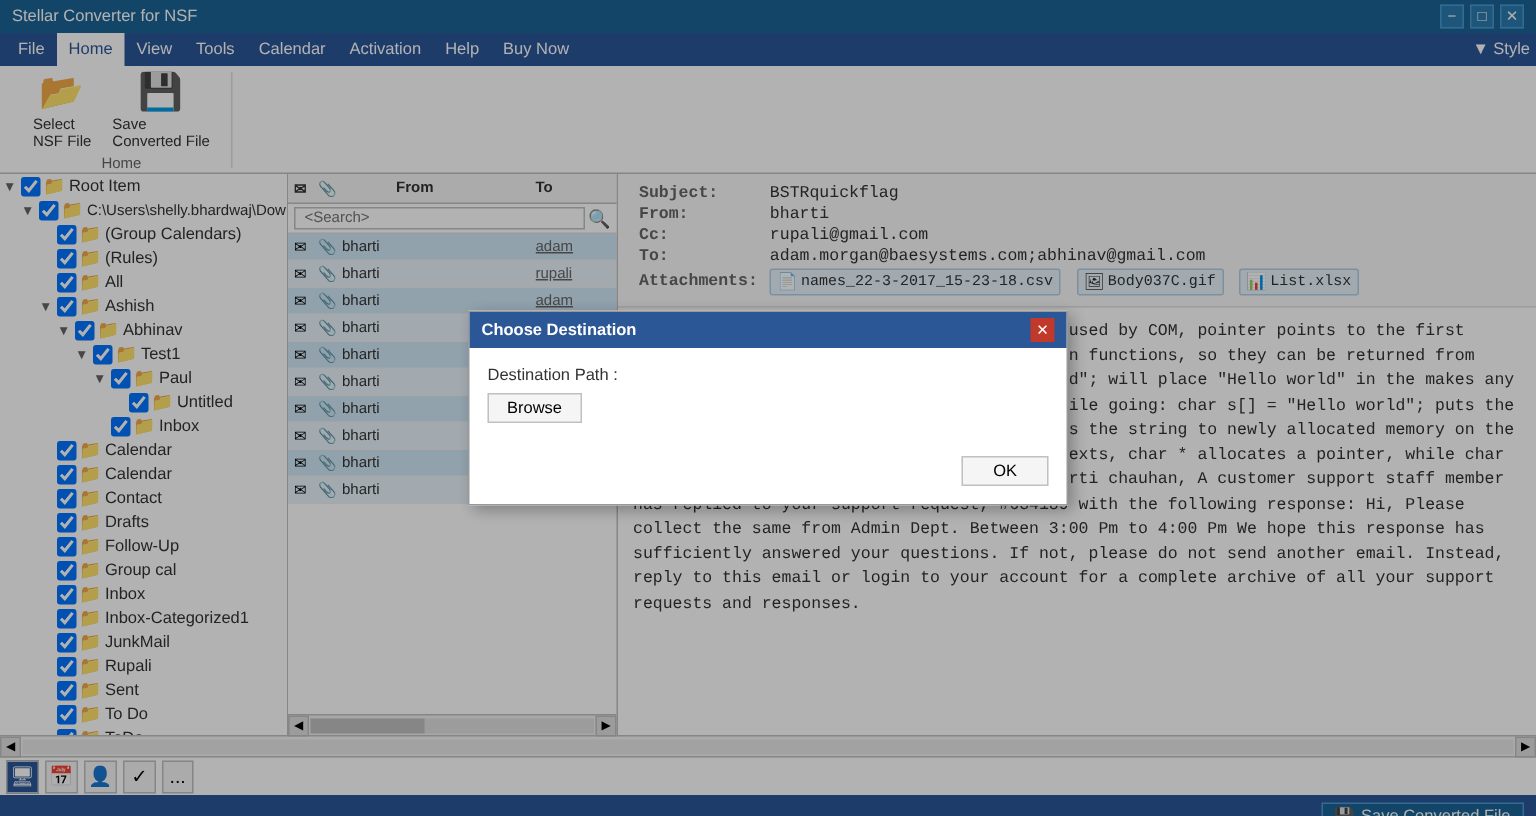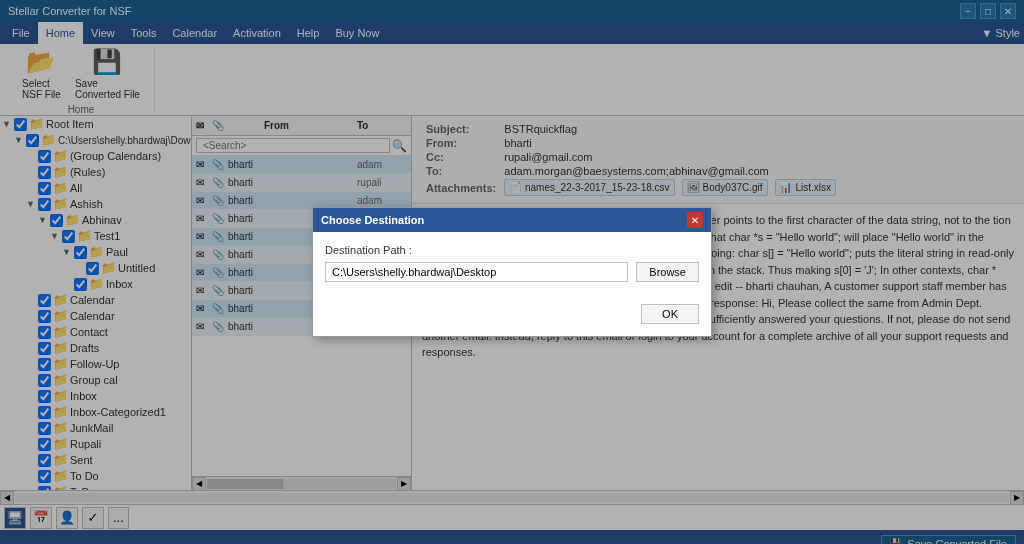--- a/index.html
+++ b/index.html
@@ -157,29 +157,30 @@
       padding: 1px 4px;
       border-bottom: 1px solid #f0f0f0;
       cursor: pointer;
       height: 18px;
       background: #d0e8f8;
     }
     .email-row:nth-child(even) { background: #e8f4fc; }
     .email-row .flag { width: 16px; font-size: 10px; }
     .email-row .att { width: 16px; font-size: 10px; }
     .email-row .from { flex: 1; font-size: 10px; color: #333; overflow: hidden; text-overflow: ellipsis; }
-    .email-row .to { width: 50px; font-size: 10px; color: #666; overflow: hidden; text-overflow: ellipsis; }
+    .email-row .to { width: 50px; font-size: 10px; color: #666; overflow: hidden; text-overflow: ellipsis; text-decoration: underline; }
 
     
     .email-preview {
       flex: 1;
       background: white;
       display: flex;
       flex-direction: column;
       overflow: hidden;
+      font-family: Liberation Mono, monospace;
     }
     .email-preview-header {
       padding: 6px 10px;
       border-bottom: 1px solid #e0e0e0;
       background: #fafafa;
     }
     .email-preview-header table { width: 100%; border-collapse: collapse; }
     .email-preview-header td { padding: 1px 4px; font-size: 11px; }
     .email-preview-header .label { color: #666; width: 70px; font-weight: bold; }
     .email-preview-header .value { color: #333; }
@@ -651,21 +652,20 @@
 
 <div class="modal-overlay">
   <div class="modal">
     <div class="modal-title-bar">
       <span>Choose Destination</span>
       <button class="modal-close">✕</button>
     </div>
     <div class="modal-body">
       <div class="modal-label">Destination Path :</div>
       <div class="modal-input-row">
-        <input type="text" class="modal-input" value="C:\Users\shelly.bhardwaj\Desktop" style="">
         <button class="modal-browse-btn">Browse</button>
       </div>
     </div>
     <div class="modal-footer">
       <button class="modal-ok-btn">OK</button>
     </div>
   </div>
 </div>
 
 </body></html>

